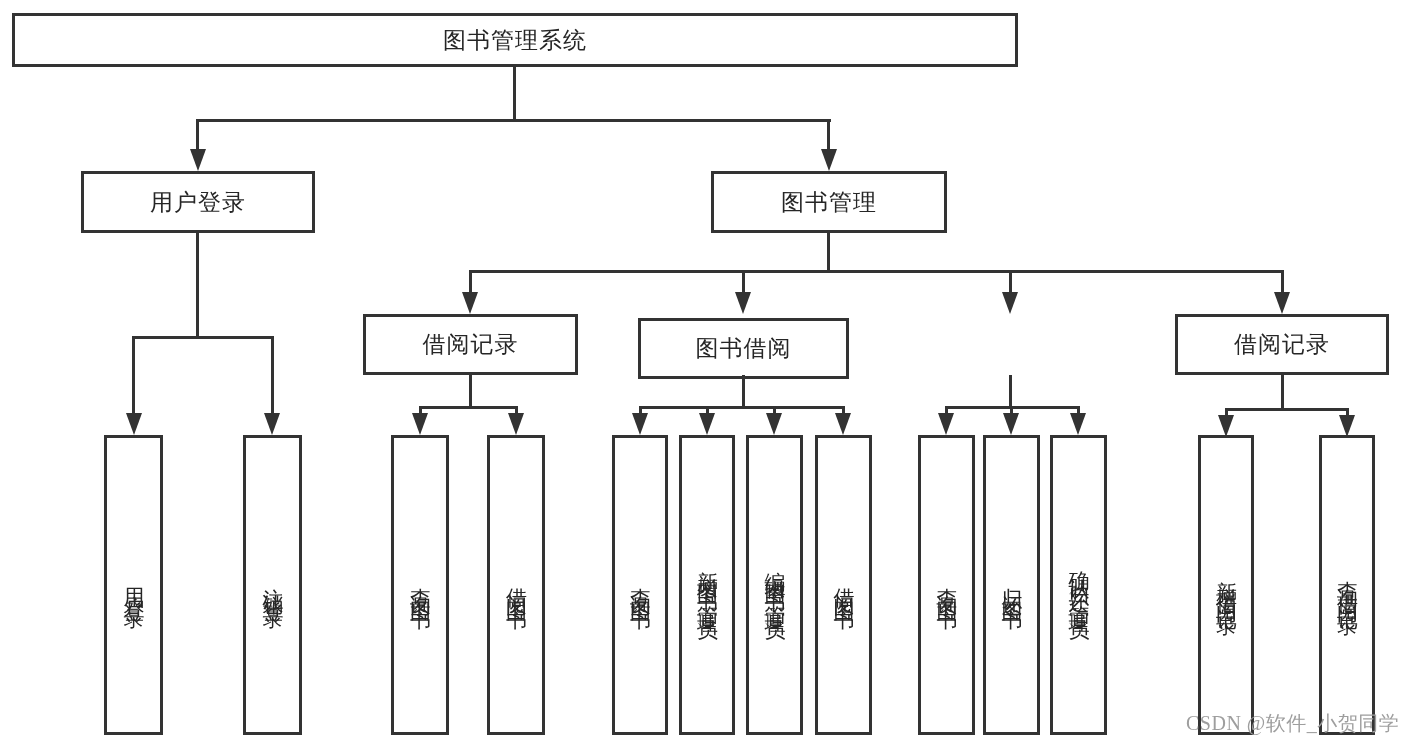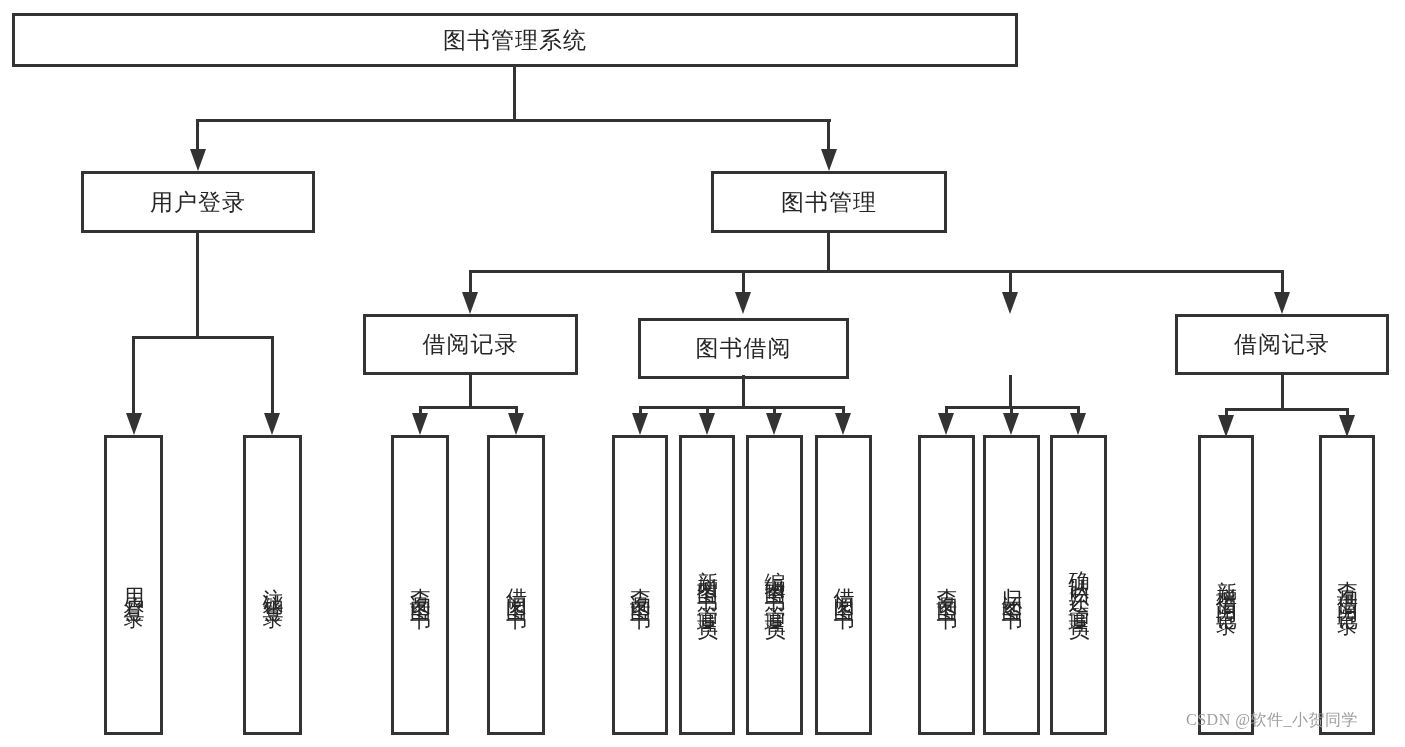--- a/index.html
+++ b/index.html
@@ -30,21 +30,21 @@
   .hline{position:absolute;height:3px;background:#333333;}
   .arrow{
     position:absolute;width:0;height:0;
     border-left:8px solid transparent;
     border-right:8px solid transparent;
     border-top:22px solid #333333;
   }
   .watermark{
     position:absolute;
     left:1186px;top:710px;
-    font-size:16px;
+    font-size:20px;
     color:#9e9e9e;
     letter-spacing:0.5px;
     white-space:nowrap;
   }
 </style>
 </head>
 <body>
 
 <div id="canvas">
 

